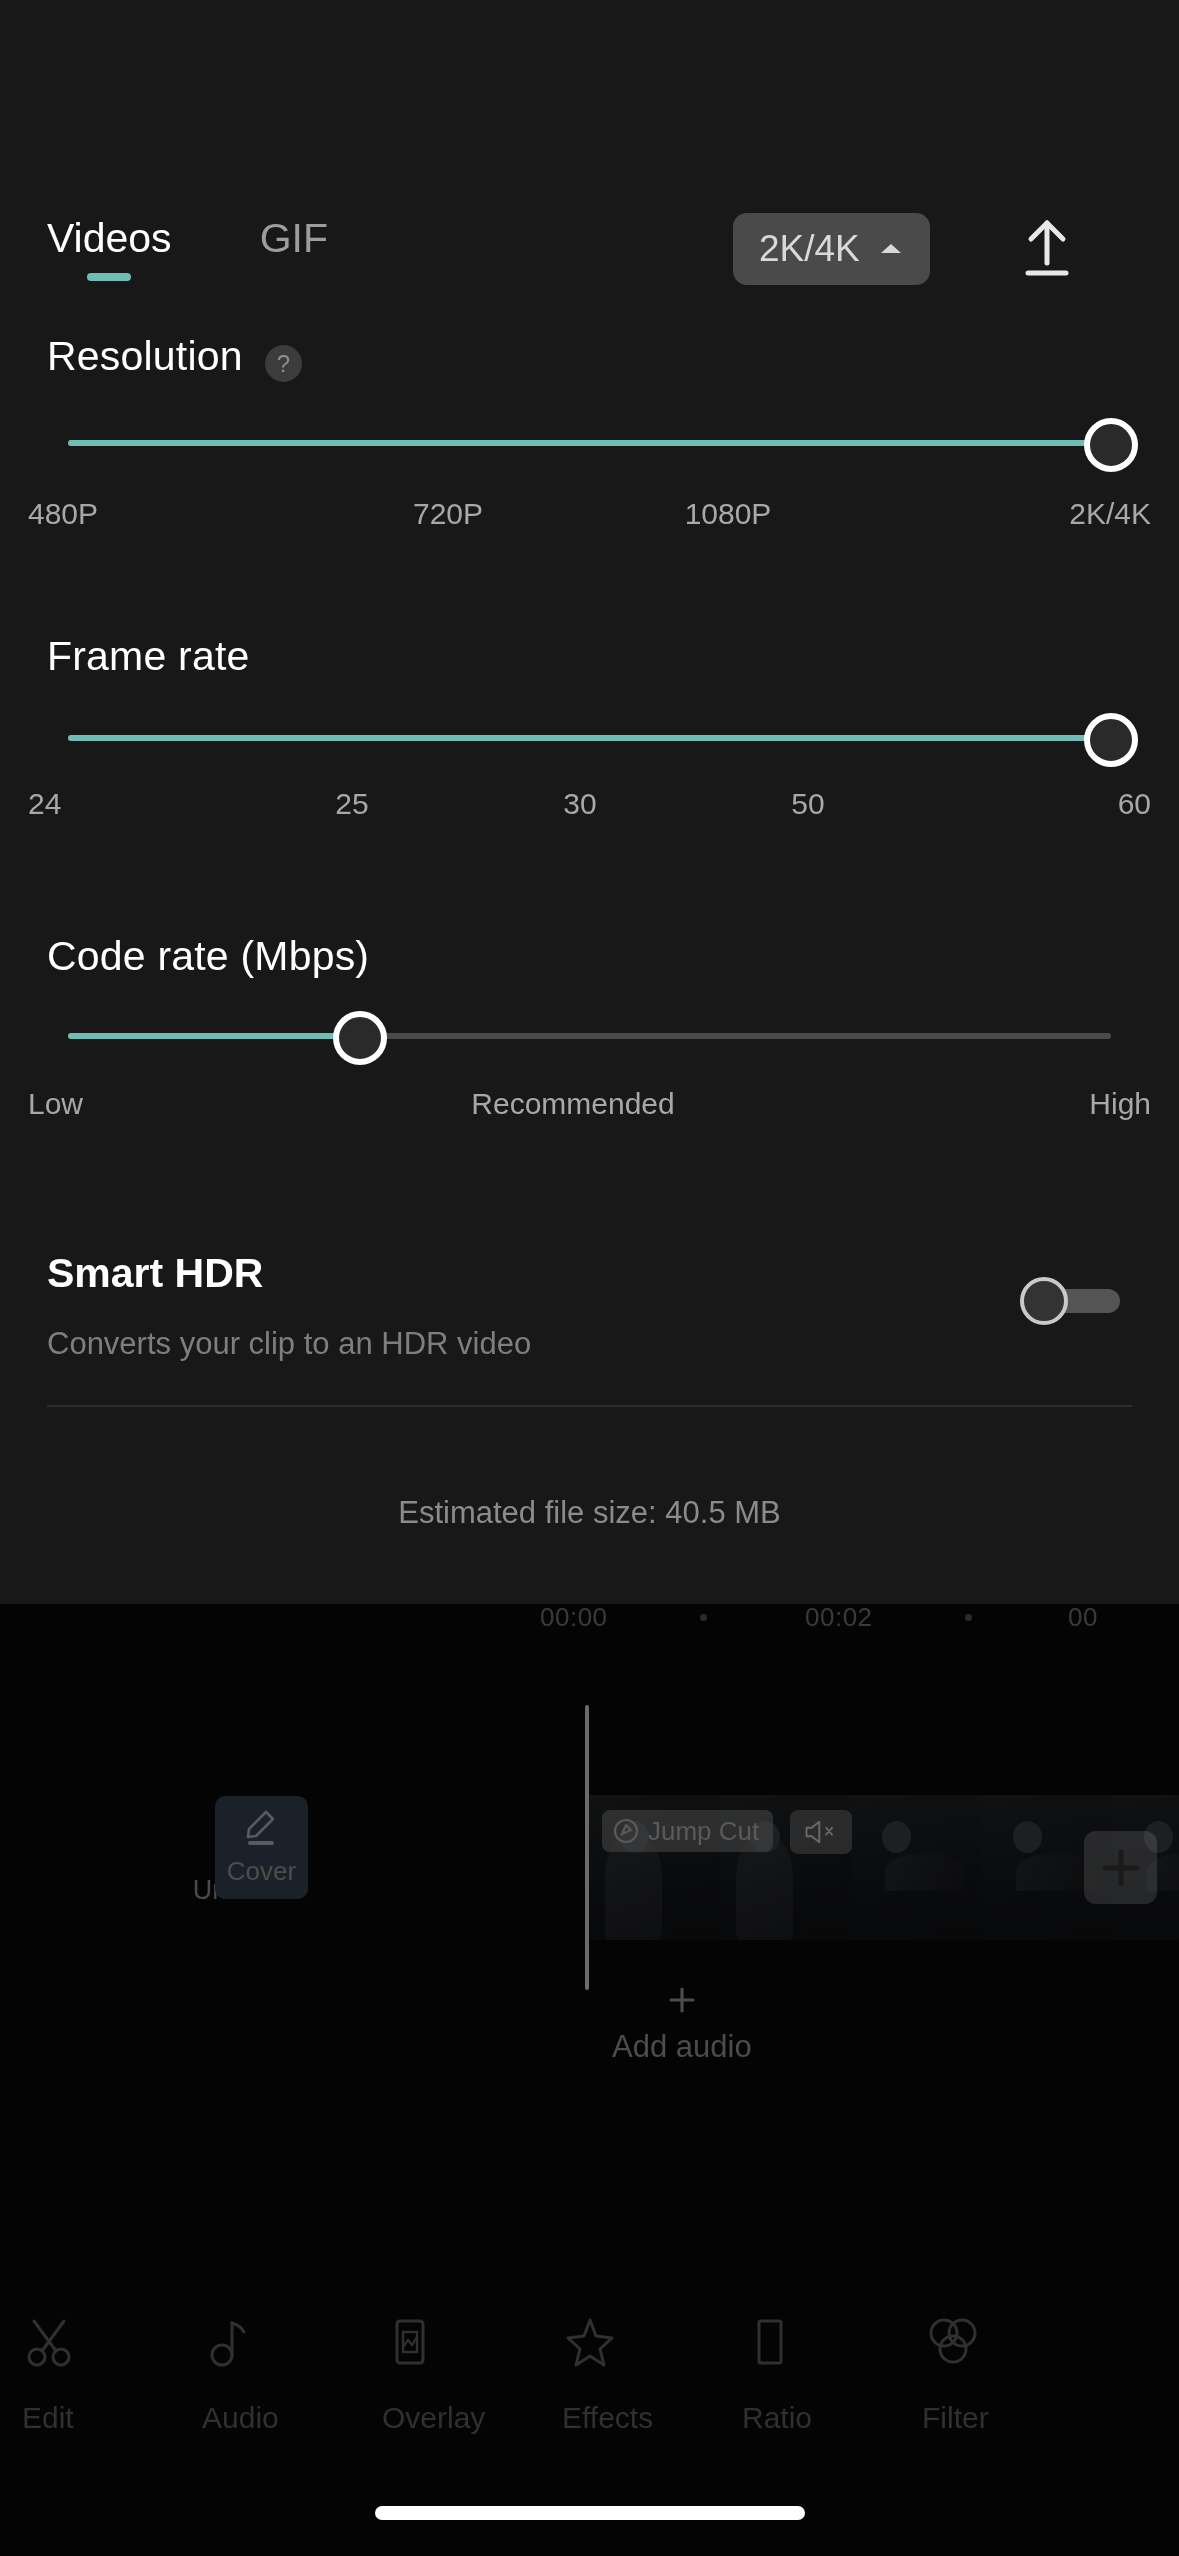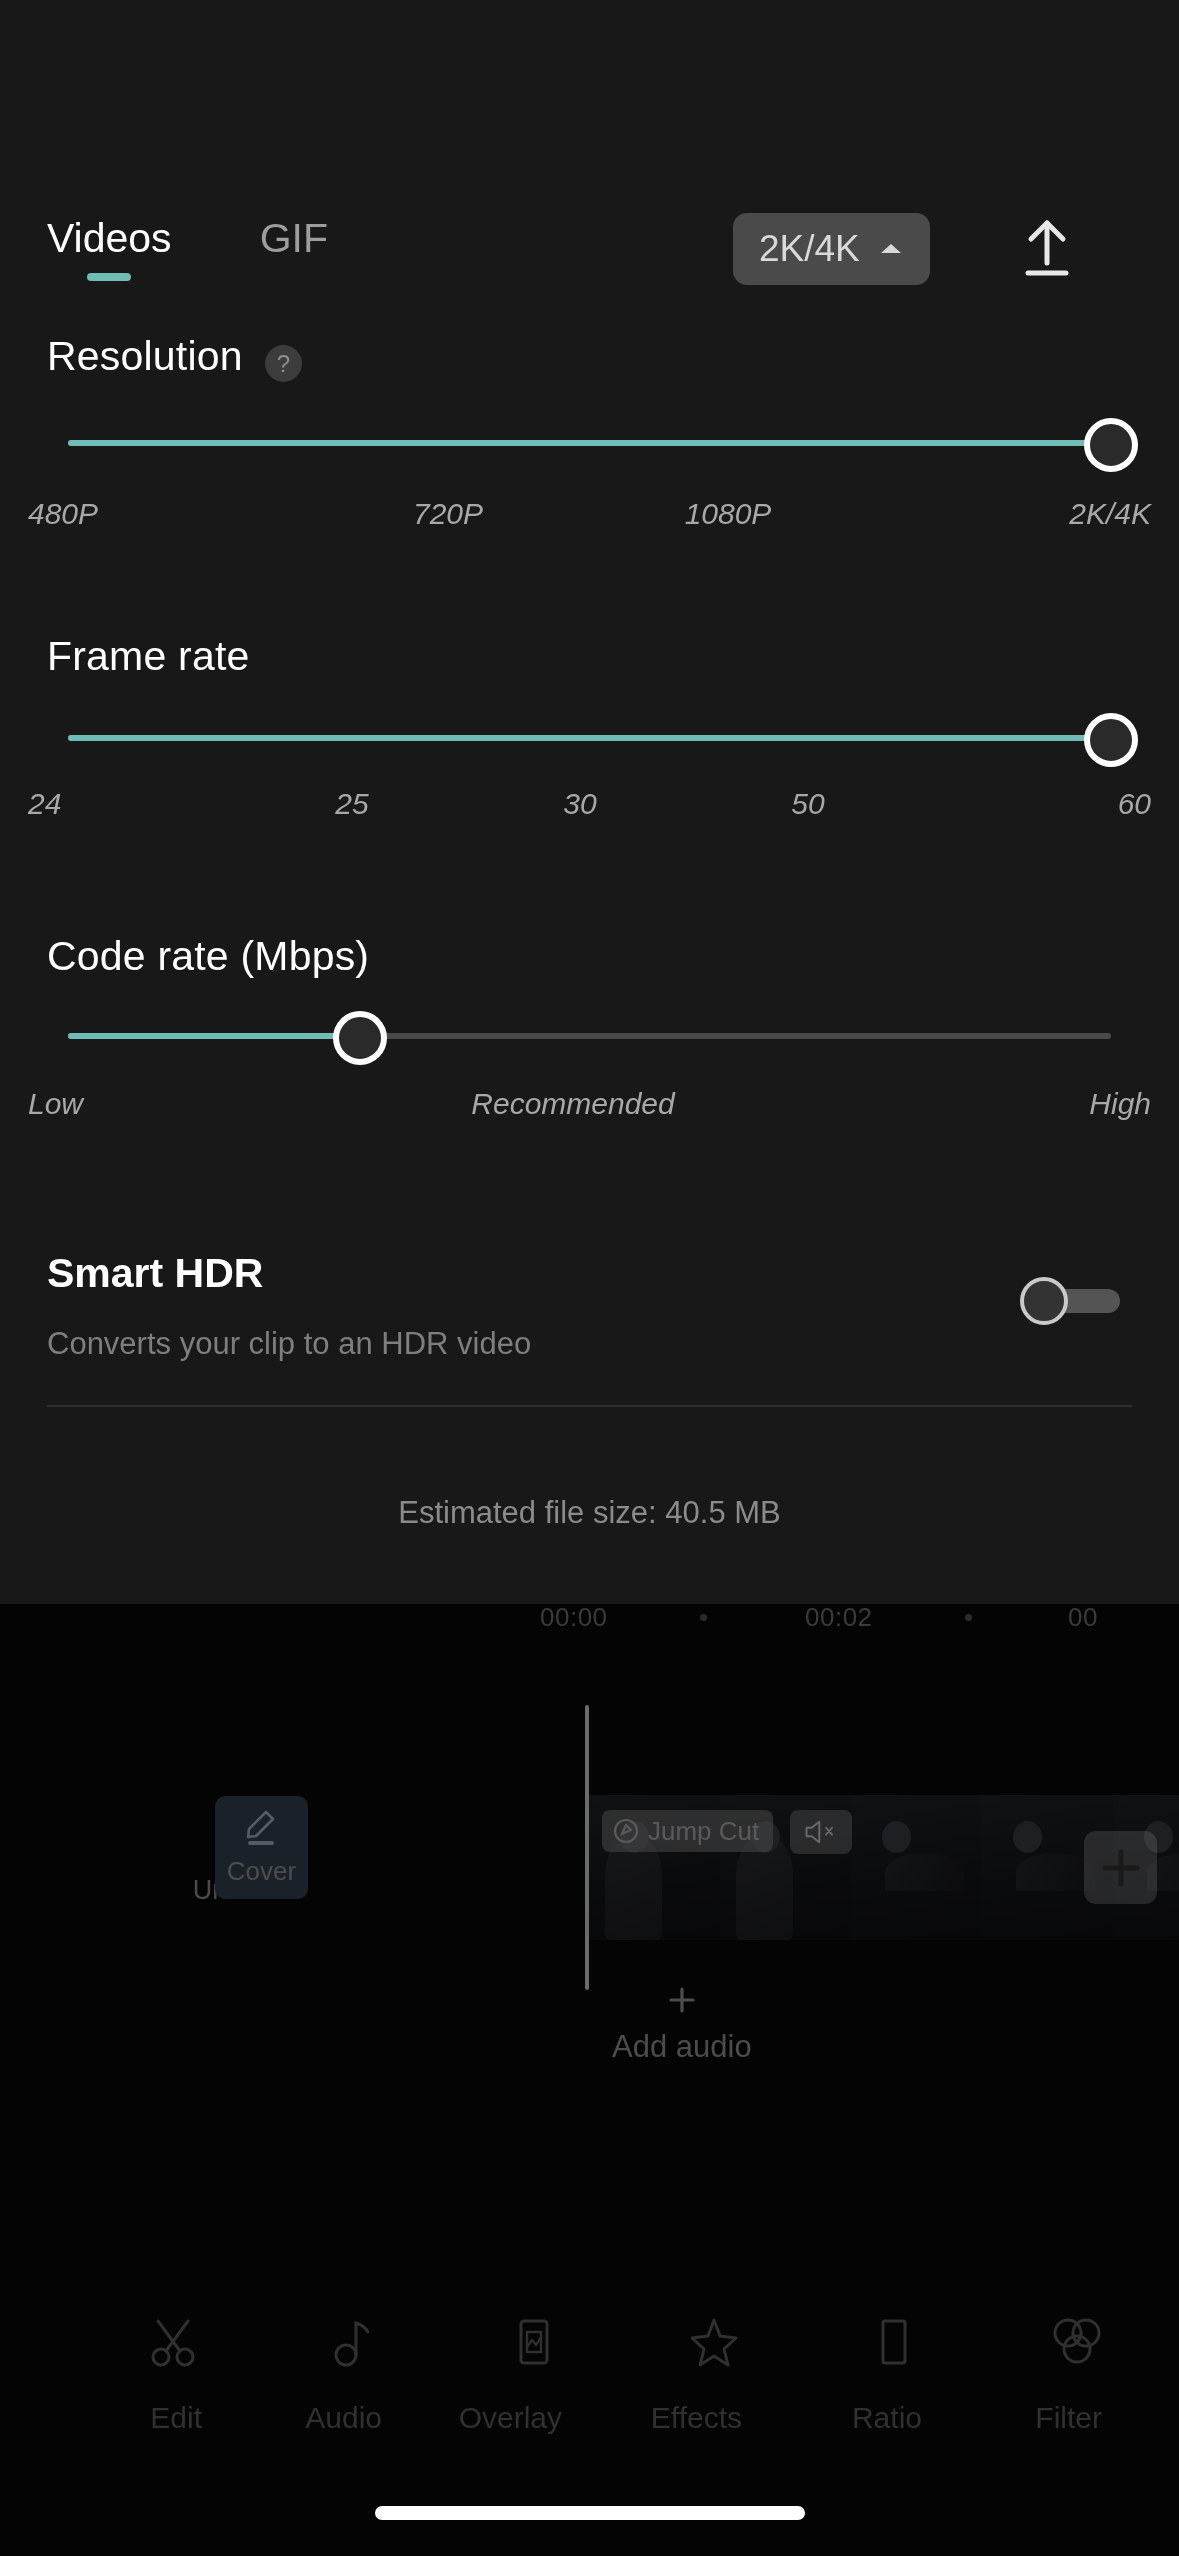--- a/index.html
+++ b/index.html
@@ -74,21 +74,21 @@
   .add-audio {
     position:absolute; left:612px; top:1985px; display:flex; align-items:center; gap:14px;
     color:#4c4c4c; font-size:31px;flex-direction:column;
   }
 
   
   .toolbar {
     position:absolute; left:0; bottom:106px; width:1179px; height:150px;
     display:flex; align-items:center; padding-left:22px;
   }
-  .tool { width:180px; flex:none; display:flex; flex-direction:column; align-items:flex-end; gap:30px; cursor:pointer; }
+  .tool { width:180px; flex:none; display:flex; flex-direction:column; align-items:flex-start; gap:30px; cursor:pointer; }
   .tool .lbl { color:#303030; font-size:30px; }
   .tool svg { display:block; }
 
   .home-indicator {
     position:absolute; left:50%; transform:translateX(-50%); bottom:36px;
     width:430px; height:14px; border-radius:7px; background:#fff;
   }
 
   
   .sheet {
@@ -123,21 +123,21 @@
   }
 
   .slider { position:absolute; left:68px; width:1043px; height:10px; }
   .track { position:absolute; left:0; top:0; width:100%; height:6px; border-radius:3px; background:#4a4a4a; }
   .fill  { position:absolute; left:0; top:0; height:6px; border-radius:3px; background:#6FBDB4; }
   .thumb-knob {
     position:absolute; top:50%; width:54px; height:54px; margin-top:-27px; margin-left:-27px;
     border-radius:50%; border:6px solid #ffffff; background:#2a2a2a; cursor:pointer;
   }
   .ticks { position:absolute; left:28px; width:1123px; display:flex; }
-  .tick-lbl { color:#a8a8a8; font-size:30px; flex:none;font-style:italic; }
+  .tick-lbl { color:#a8a8a8; font-size:30px; flex:none; }
 
   .hdr-title { position:absolute; left:47px; top:1250px; color:#fff; font-size:41px;font-weight:bold; }
   .hdr-sub   { position:absolute; left:47px; top:1326px; color:#7e7e7e; font-size:31px; }
   .toggle {
     position:absolute; left:1020px; top:1285px; width:100px; height:32px; cursor:pointer;
   }
   .toggle .t-track {
     position:absolute; right:0; top:4px; width:78px; height:24px; border-radius:12px; background:#545454;
   }
   .toggle .t-knob {

